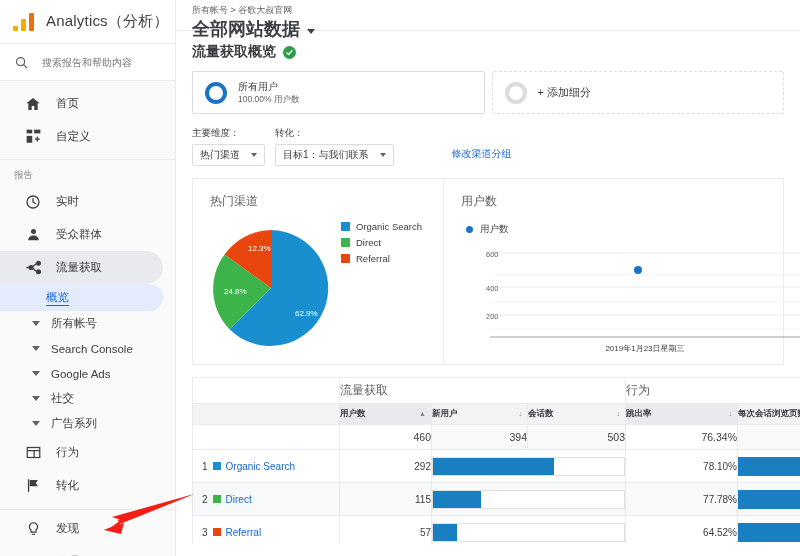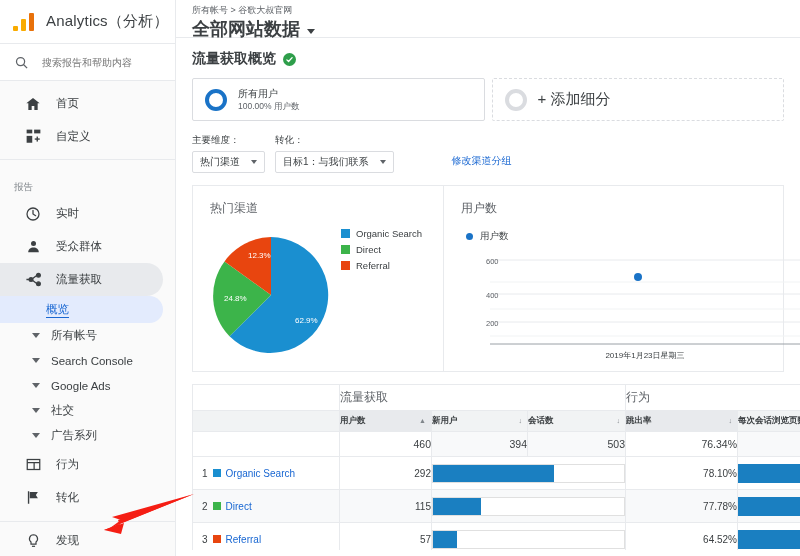--- a/index.html
+++ b/index.html
@@ -42,41 +42,41 @@
     display: flex; align-items: center; height: 33px; padding-left: 24px;
     cursor: pointer; position: relative; color: #3c4043;
   }
   .nav-item .ni { width: 18px; height: 18px; margin-right: 14px; flex: 0 0 18px;
                   display:flex; align-items:center; justify-content:center; }
   .nav-label { font-size: 11.5px; color: #3c4043; white-space: nowrap; }
   .nav-item.active {
     background: #e8eaed; border-radius: 0 18px 18px 0; margin-right: 12px;
   }
   .nav-section {
-    font-size: 9.5px; color: #80868b; padding: 21px 0 3px 14px;
+    font-size: 9.5px; color: #80868b; padding: 9px 0 3px 14px;
     border-top: 1px solid #e8eaed; margin-top: 6px;
   }
   .nav-sub-active {
     background: #e3ebfd; border-radius: 0 18px 18px 0; margin-right: 12px;
     height: 27px; display: flex; align-items: center; padding-left: 46px;
   }
   .nav-sub-active span { font-size: 11.5px; color: #1967d2; border-bottom: 1px solid #1967d2; }
   .nav-sub {
     height: 25px; display: flex; align-items: center; padding-left: 32px; cursor: pointer;
   }
   .caret {
     width: 0; height: 0; border-left: 4px solid transparent; border-right: 4px solid transparent;
     border-top: 5px solid #5f6368; margin-right: 11px; flex: 0 0 8px;
   }
   .nav-sub span { font-size: 11.5px; color: #3c4043; white-space: nowrap; }
   .divider { border-top: 1px solid #e8eaed; margin: 7px 0 2px; }
 
   
   .main { flex: 1; height: 556px; background: #fff; overflow: hidden; position: relative; }
-  .topbar { height: 38px; border-bottom: 1px solid #e8eaed; padding: 4px 0 16px 16px; }
+  .topbar { height: 31px; border-bottom: 1px solid #e8eaed; padding: 4px 0 16px 16px; }
   .crumb { font-size: 9px; color: #5f6368; line-height: 13px; }
   .prop-title { font-size: 18px; font-weight: bold; color: #3c4043; display:flex; align-items:center; }
   .prop-caret {
     width: 0; height: 0; border-left: 4px solid transparent; border-right: 4px solid transparent;
     border-top: 5px solid #3c4043; margin-left: 7px; margin-top: 4px;
   }
 
   .content { padding: 0 0 0 0; height: 512px; overflow: hidden; background: #fff; }
   .page-head { display: flex; align-items: center; padding: 12px 0 10px 16px; }
   .page-title { font-size: 14px; font-weight: bold; color: #3c4043; }
@@ -92,21 +92,21 @@
     display: flex; align-items: center; padding-left: 12px; background: #fff;
   }
   .seg-box.dashed { border: 1px dashed #dadce0; }
   .donut {
     width: 22px; height: 22px; border-radius: 50%; border: 4px solid #1a73c7;
     margin-right: 11px; flex: 0 0 22px;
   }
   .donut.grey { border-color: #dadce0; }
   .seg-name { font-size: 10px; font-weight: normal; color: #3c4043; line-height: 13px; }
   .seg-sub { font-size: 8.5px; color: #5f6368; line-height: 12px; }
-  .seg-add { font-size: 15px; color: #3c4043; }
+  .seg-add { font-size: 11px; color: #3c4043; }
 
   .dim-row { display: flex; align-items: flex-end; padding: 13px 16px 0; gap: 10px; }
   .dim-group { display: flex; flex-direction: column; }
   .dim-label { font-size: 9.5px; color: #3c4043; margin-bottom: 4px; }
   .dim-select {
     height: 22px; border: 1px solid #dadce0; border-radius: 2px; background: #fff;
     display: flex; align-items: center; padding: 0 7px; font-size: 10px; color: #3c4043;
     cursor: pointer; white-space: nowrap;
   }
   .dim-select .dc {

